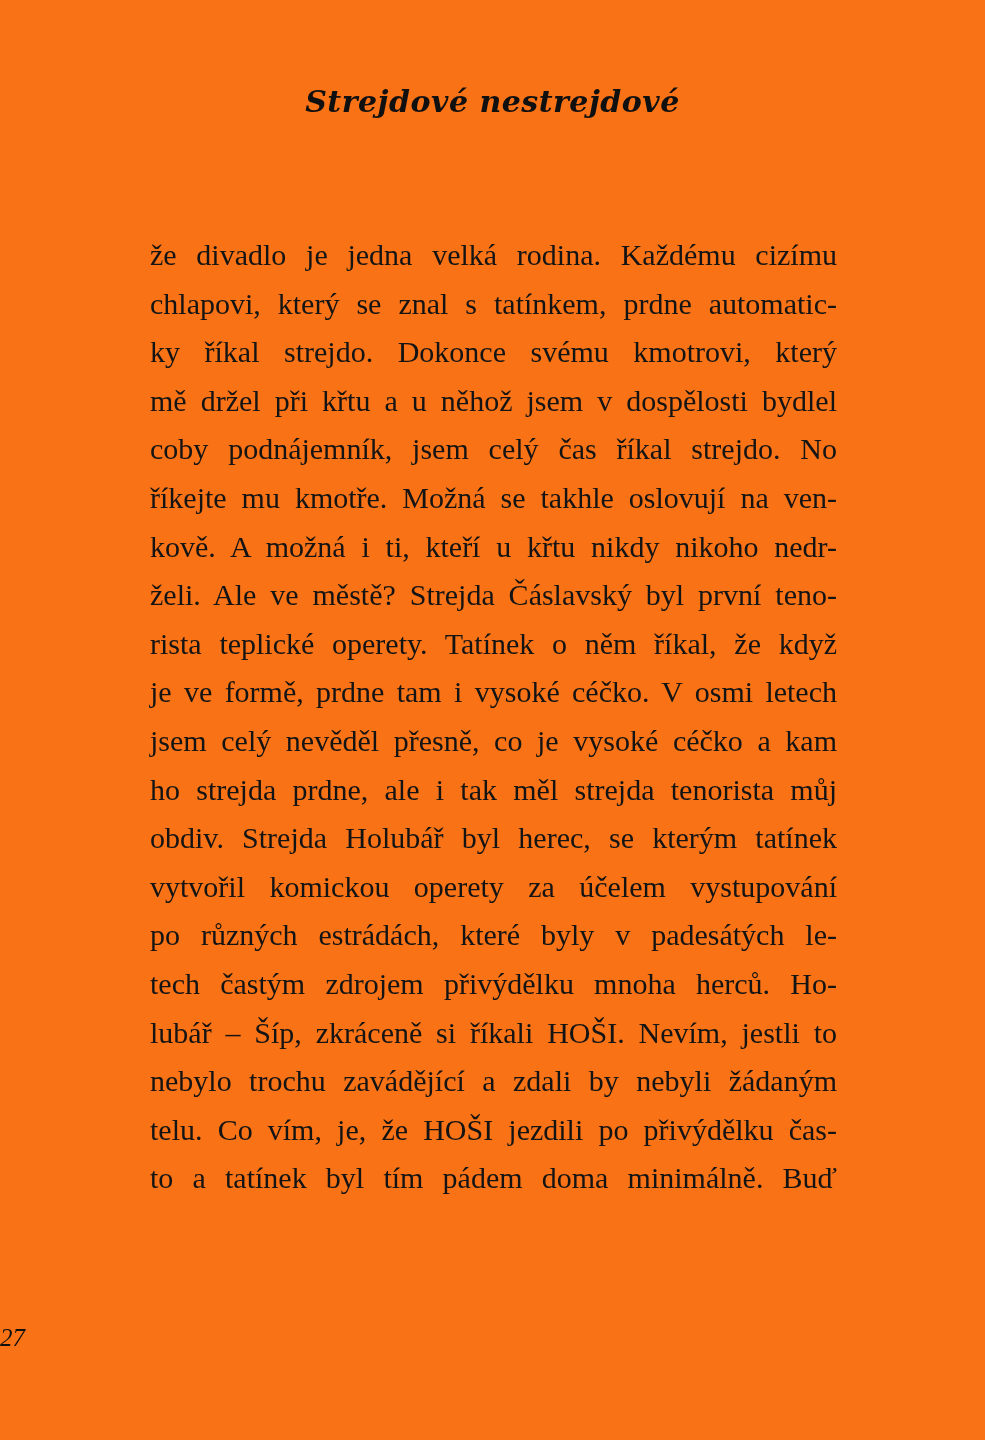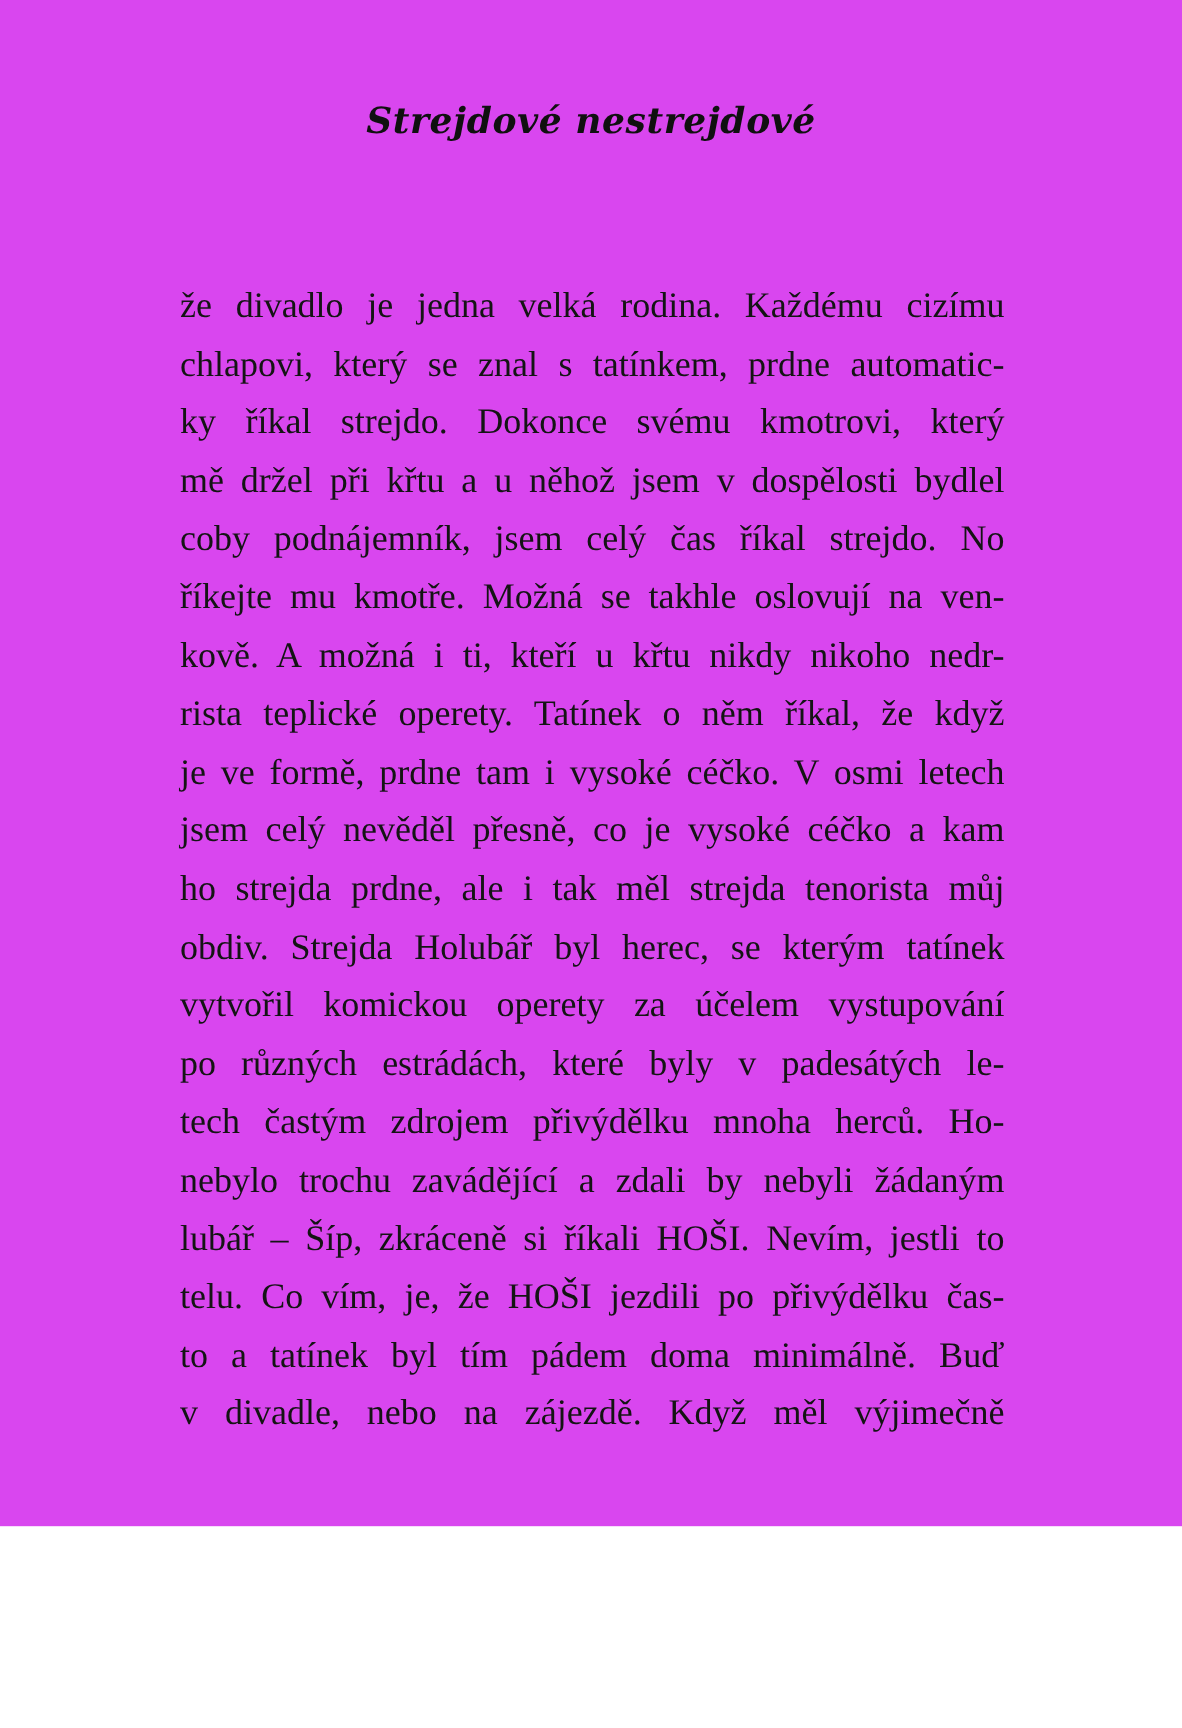--- a/index.html
+++ b/index.html
@@ -3,22 +3,22 @@
 <meta charset="utf-8">
 <style>
   html, body {
     margin: 0;
     padding: 0;
     background: #ffffff;
   }
   .page {
     position: relative;
     width: 985px;
-    height: 1272px;
-    background: #d946ef;
+    height: 1440px;
+    background: #f97316;
     font-family: "Liberation Serif", serif;
     color: #141414;
     overflow: hidden;
   }
   .running-header {
     position: absolute;
     top: 84px;
     left: 0;
     width: 100%;
     text-align: center;
@@ -63,30 +63,30 @@
   <div class="running-header">Strejdové nestrejdové</div>
 
   <div class="text-block">
     <div class="line">že divadlo je jedna velká rodina. Každému cizímu</div>
     <div class="line">chlapovi, který se znal s tatínkem, prdne automatic-</div>
     <div class="line">ky říkal strejdo. Dokonce svému kmotrovi, který</div>
     <div class="line">mě držel při křtu a u něhož jsem v dospělosti bydlel</div>
     <div class="line">coby podnájemník, jsem celý čas říkal strejdo. No</div>
     <div class="line">říkejte mu kmotře. Možná se takhle oslovují na ven-</div>
     <div class="line">kově. A možná i ti, kteří u křtu nikdy nikoho nedr-</div>
+    <div class="line">želi. Ale ve městě? Strejda Čáslavský byl první teno-</div>
     <div class="line">rista teplické operety. Tatínek o něm říkal, že když</div>
     <div class="line">je ve formě, prdne tam i vysoké céčko. V osmi letech</div>
     <div class="line">jsem celý nevěděl přesně, co je vysoké céčko a kam</div>
     <div class="line">ho strejda prdne, ale i tak měl strejda tenorista můj</div>
     <div class="line">obdiv. Strejda Holubář byl herec, se kterým tatínek</div>
     <div class="line">vytvořil komickou operety za účelem vystupování</div>
     <div class="line">po různých estrádách, které byly v padesátých le-</div>
     <div class="line">tech častým zdrojem přivýdělku mnoha herců. Ho-</div>
+    <div class="line">lubář – Šíp, zkráceně si říkali HOŠI. Nevím, jestli to</div>
     <div class="line">nebylo trochu zavádějící a zdali by nebyli žádaným</div>
-    <div class="line">lubář – Šíp, zkráceně si říkali HOŠI. Nevím, jestli to</div>
     <div class="line">telu. Co vím, je, že HOŠI jezdili po přivýdělku čas-</div>
     <div class="line">to a tatínek byl tím pádem doma minimálně. Buď</div>
-    <div class="line">v divadle, nebo na zájezdě. Když měl výjimečně</div>
   </div>
 
   <div class="page-number">27</div>
 
 </div>
 
 </body></html>

